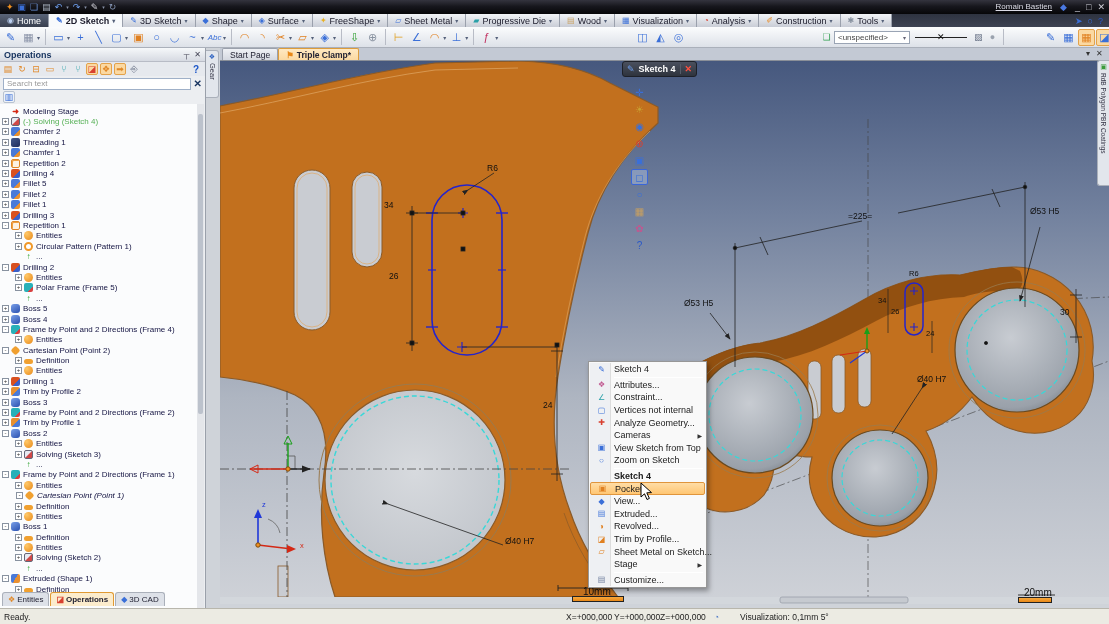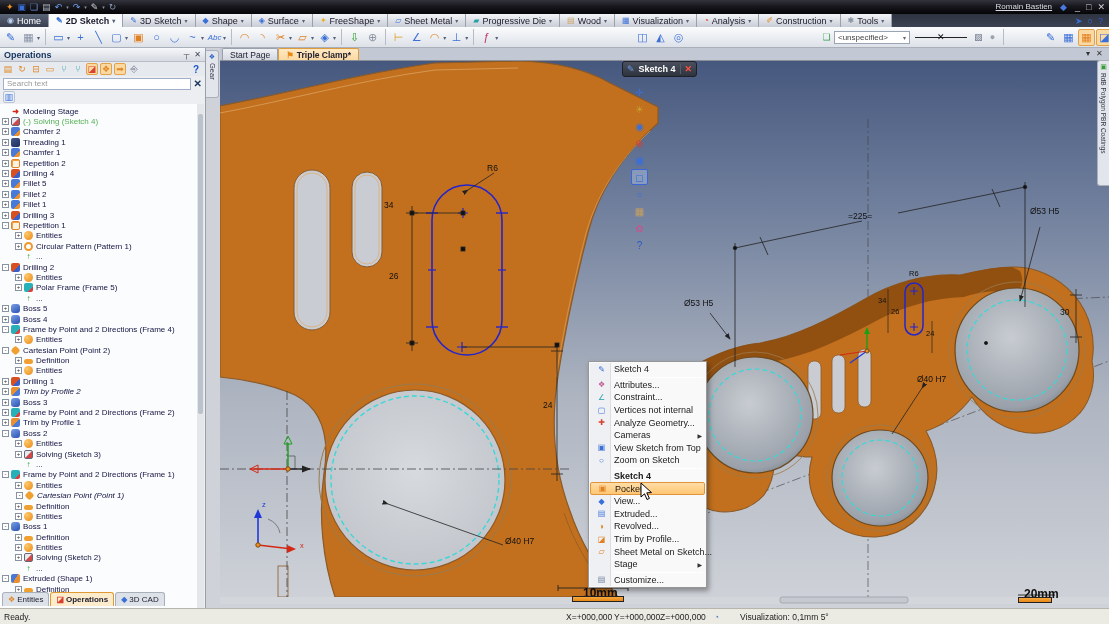--- a/index.html
+++ b/index.html
@@ -100,21 +100,21 @@
   
   #doc-tabs { position:absolute; left:220px; top:48px; width:889px; height:13px; background:#c3c9d4;
     display:flex; align-items:flex-end; padding-left:2px; border-bottom:1px solid #8a8f98; }
   .dtab { height:12px; display:flex; align-items:center; gap:3px; padding:0 7px; font-size:8.5px;
     background:linear-gradient(180deg,#eff1f5,#d4d8e0); border:1px solid #9aa0ac; border-bottom:none; border-radius:2px 2px 0 0; color:#223; }
   .dtab.active { background:linear-gradient(180deg,#ffe9c2,#fbd9a2); border-color:#dc9c3c; font-weight:bold; }
   #gfx { position:absolute; left:220px; top:61px; width:889px; height:543px; display:block; }
 
   .dim { position:absolute; font-size:8.5px; color:#101010; z-index:6; white-space:nowrap; }
   .dim.small { font-size:7.5px; }
-  .scale-label { position:absolute; font-size:12px; color:#101010; z-index:6;font-weight:bold; }
+  .scale-label { position:absolute; font-size:10px; color:#101010; z-index:6; }
   .scale-bar { position:absolute; height:6px; background:linear-gradient(180deg,#f8a83c,#e88818); border:1px solid #222; z-index:6; }
 
   
   #sketch-tab { position:absolute; left:622px; top:61px; height:16px; z-index:7; display:flex; align-items:center; gap:4px;
     background:linear-gradient(180deg,#4a505e,#2e333d); border:1px solid #1d2028; border-radius:3px; padding:0 4px; color:#fff; }
   #sketch-tab .sp { color:#6fa0f0; font-size:9px; }
   #sketch-tab .sl { font-size:9px; font-weight:bold; }
   #sketch-tab .sx { color:#ff5040; font-weight:bold; font-size:9px; border-left:1px solid #555c68; padding-left:4px; }
 
   
@@ -474,21 +474,21 @@
       <div class="trow" style="padding-left: 15px;">
         <span class="exp">+</span>
         <span class="ti ti-entities"></span>
         <span class="lbl">Entities</span>
       </div>
       <div class="trow" style="padding-left: 2px;">
         <span class="exp">+</span>
         <span class="ti ti-drilling"></span>
         <span class="lbl">Drilling 1</span>
       </div>
-      <div class="trow" style="padding-left: 2px; font-style: italic;">
+      <div class="trow" style="padding-left: 2px;">
         <span class="exp">+</span>
         <span class="ti ti-trim"></span>
         <span class="lbl">Trim by Profile 2</span>
       </div>
       <div class="trow" style="padding-left: 2px;">
         <span class="exp">+</span>
         <span class="ti ti-boss"></span>
         <span class="lbl">Boss 3</span>
       </div>
       <div class="trow" style="padding-left: 2px;">

